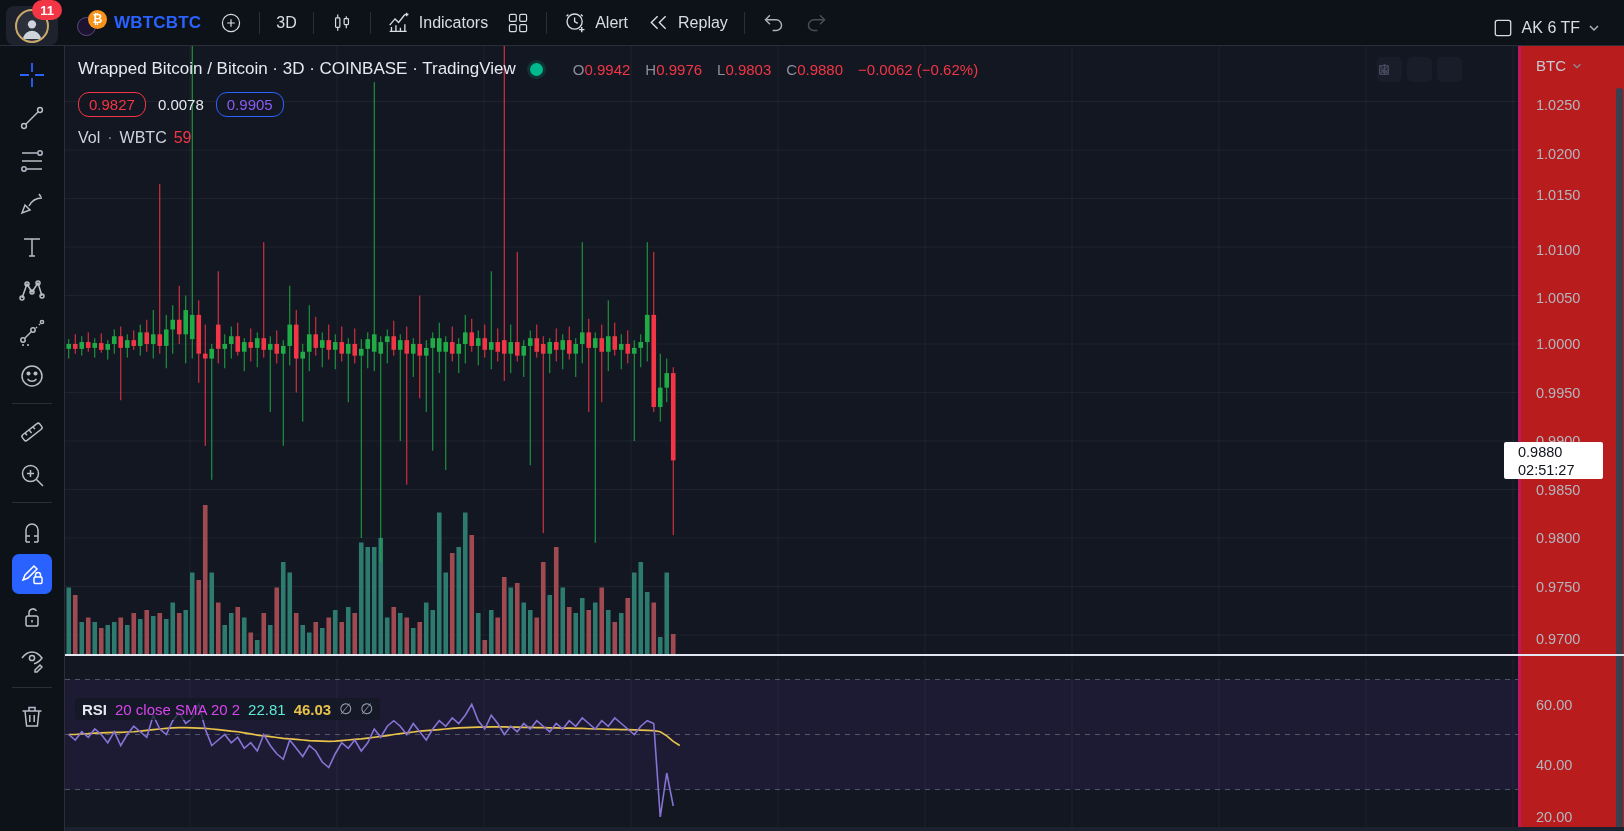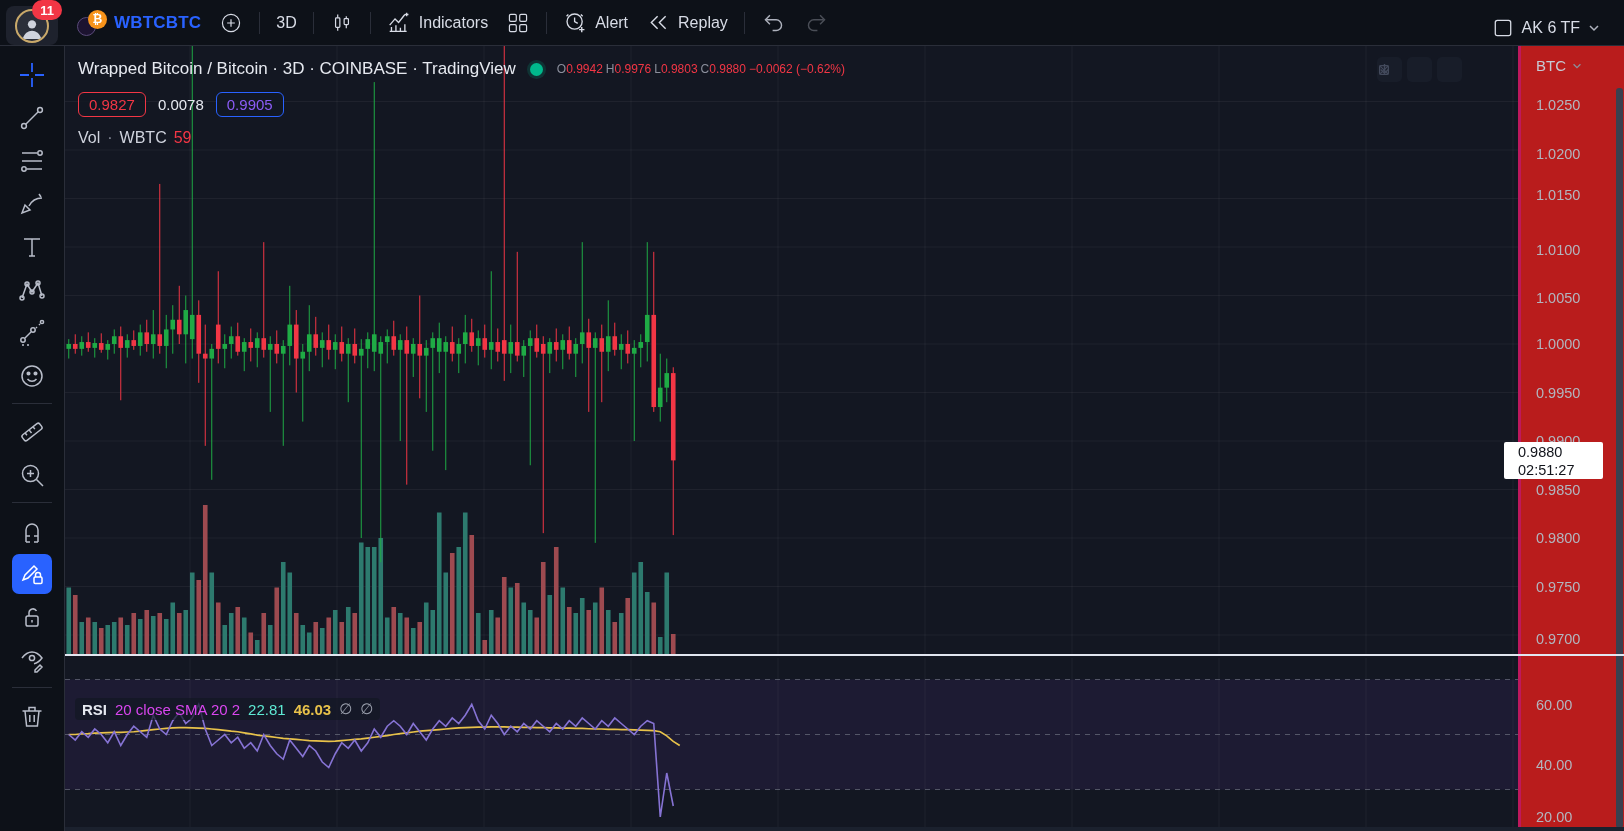--- a/index.html
+++ b/index.html
@@ -41,25 +41,25 @@
   
   .chart{position:absolute;left:65px;top:45px;width:1453px;height:786px;background:#131722;}
   .chart svg{position:absolute;left:0;}
   .pane-sep{position:absolute;left:65px;top:654px;width:1559px;height:2px;background:#e2e6f0;z-index:22;}
   .time-axis-edge{position:absolute;left:65px;top:827px;width:1559px;height:4px;background:#1b212e;z-index:21;}
   
   .hdr-row{position:absolute;left:13px;top:14px;display:flex;align-items:center;gap:8px;
            font-size:17px;color:#e6e9f0;z-index:10;white-space:nowrap;}
   .status-dot{width:13px;height:13px;border-radius:50%;background:#00b98c;
               box-shadow:0 0 0 3px rgba(0,185,140,.18);margin:0 6px;}
-  .ohlc{display:flex;gap:3px;font-size:12px;}
+  .ohlc{display:flex;gap:15px;font-size:15px;margin-left:16px;}
   .ohlc .lbl{color:#8b8f9c;}
   .ohlc .val{color:#f23645;}
   .tags-row{position:absolute;left:13px;top:47px;display:flex;align-items:center;gap:12px;z-index:10;}
-  .price-tag{border:1px solid;border-radius:6px;padding:3px 10px;font-size:15px;background:rgba(19,23,34,.85);}
+  .price-tag{border:1px solid;border-radius:11px;padding:3px 10px;font-size:15px;background:rgba(19,23,34,.85);}
   .tag-red{border-color:#f23645;color:#f23645;}
   .tag-blue{border-color:#2962ff;color:#8b5cf6;text-align:center;}
   .tag-mid{color:#e6e9f0;font-size:15px;}
   .vol-row{position:absolute;left:13px;top:84px;display:flex;gap:7px;font-size:16px;color:#cfd3dd;z-index:10;}
   .vol-row .v{color:#f23645;}
   .pane-ctrls{position:absolute;right:56px;top:12px;display:flex;gap:5px;z-index:10;}
   .pane-ctrl{width:25px;height:25px;border-radius:5px;background:#181d29;display:flex;
              align-items:center;justify-content:center;cursor:pointer;}
   .rsi-legend{position:absolute;left:10px;top:617px;display:flex;align-items:center;gap:8px;
               font-size:15px;z-index:10;background:rgba(19,23,34,.7);padding:2px 7px;border-radius:4px;margin-top:36px;}

